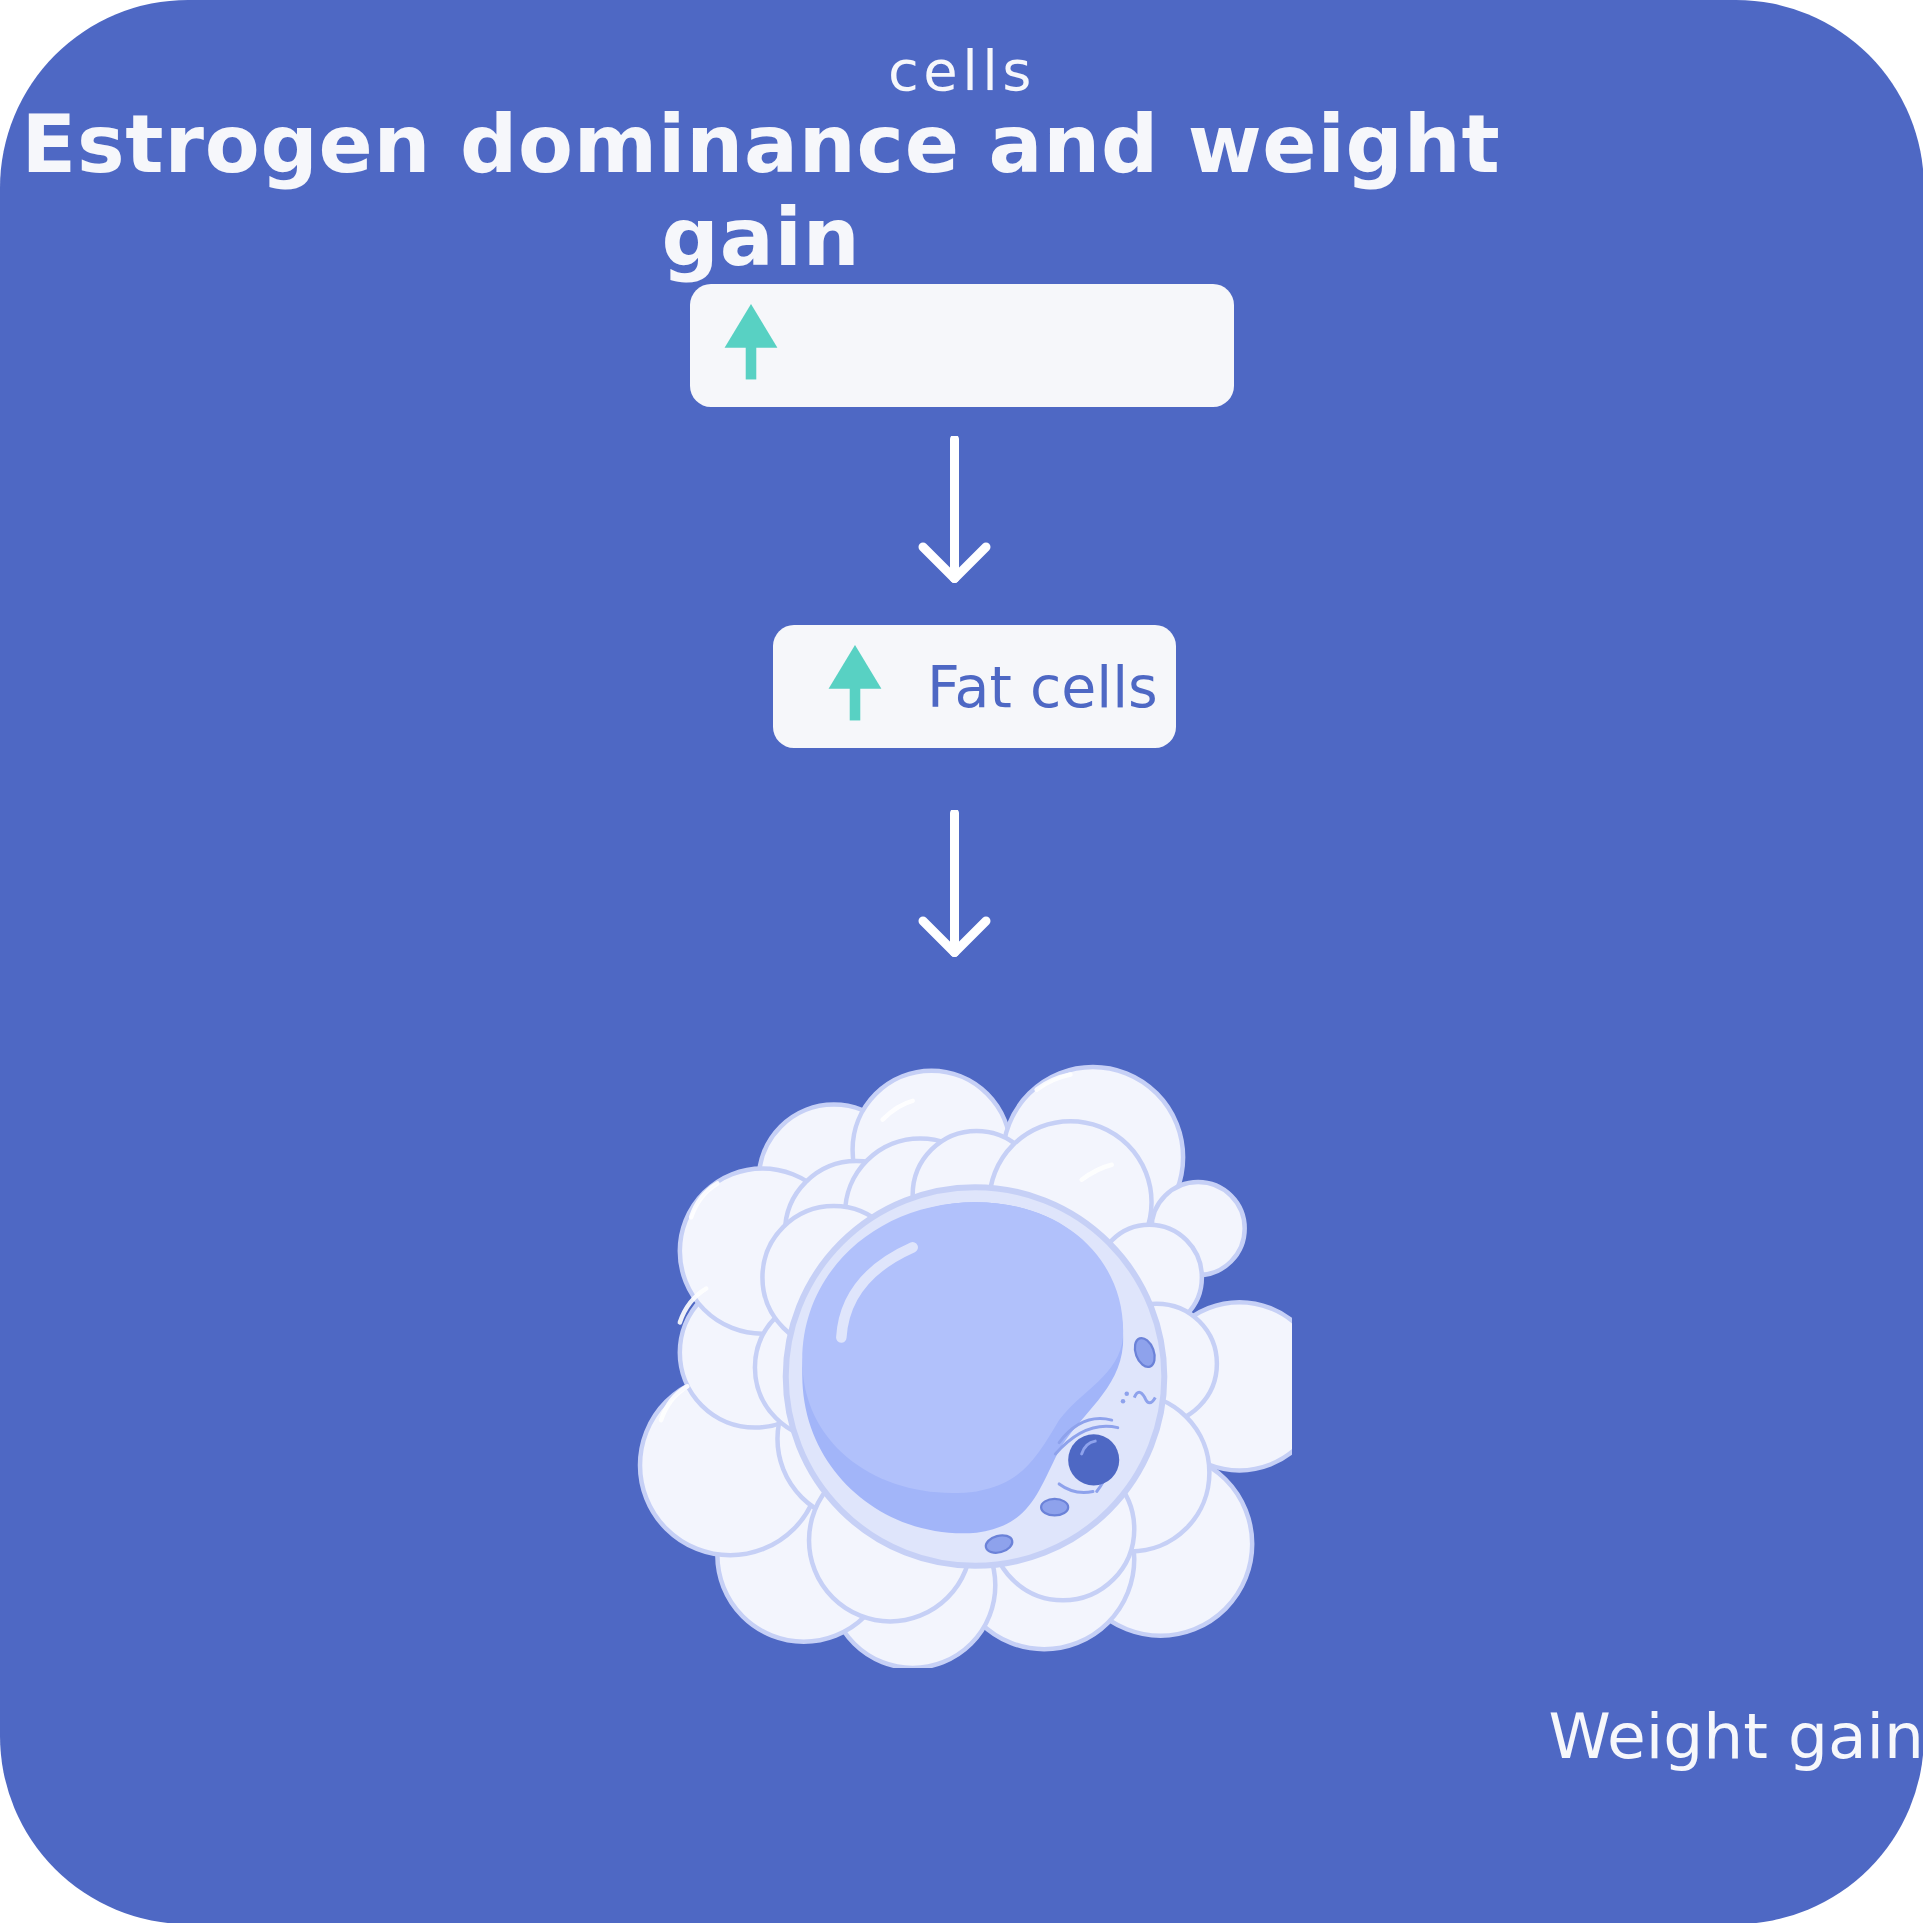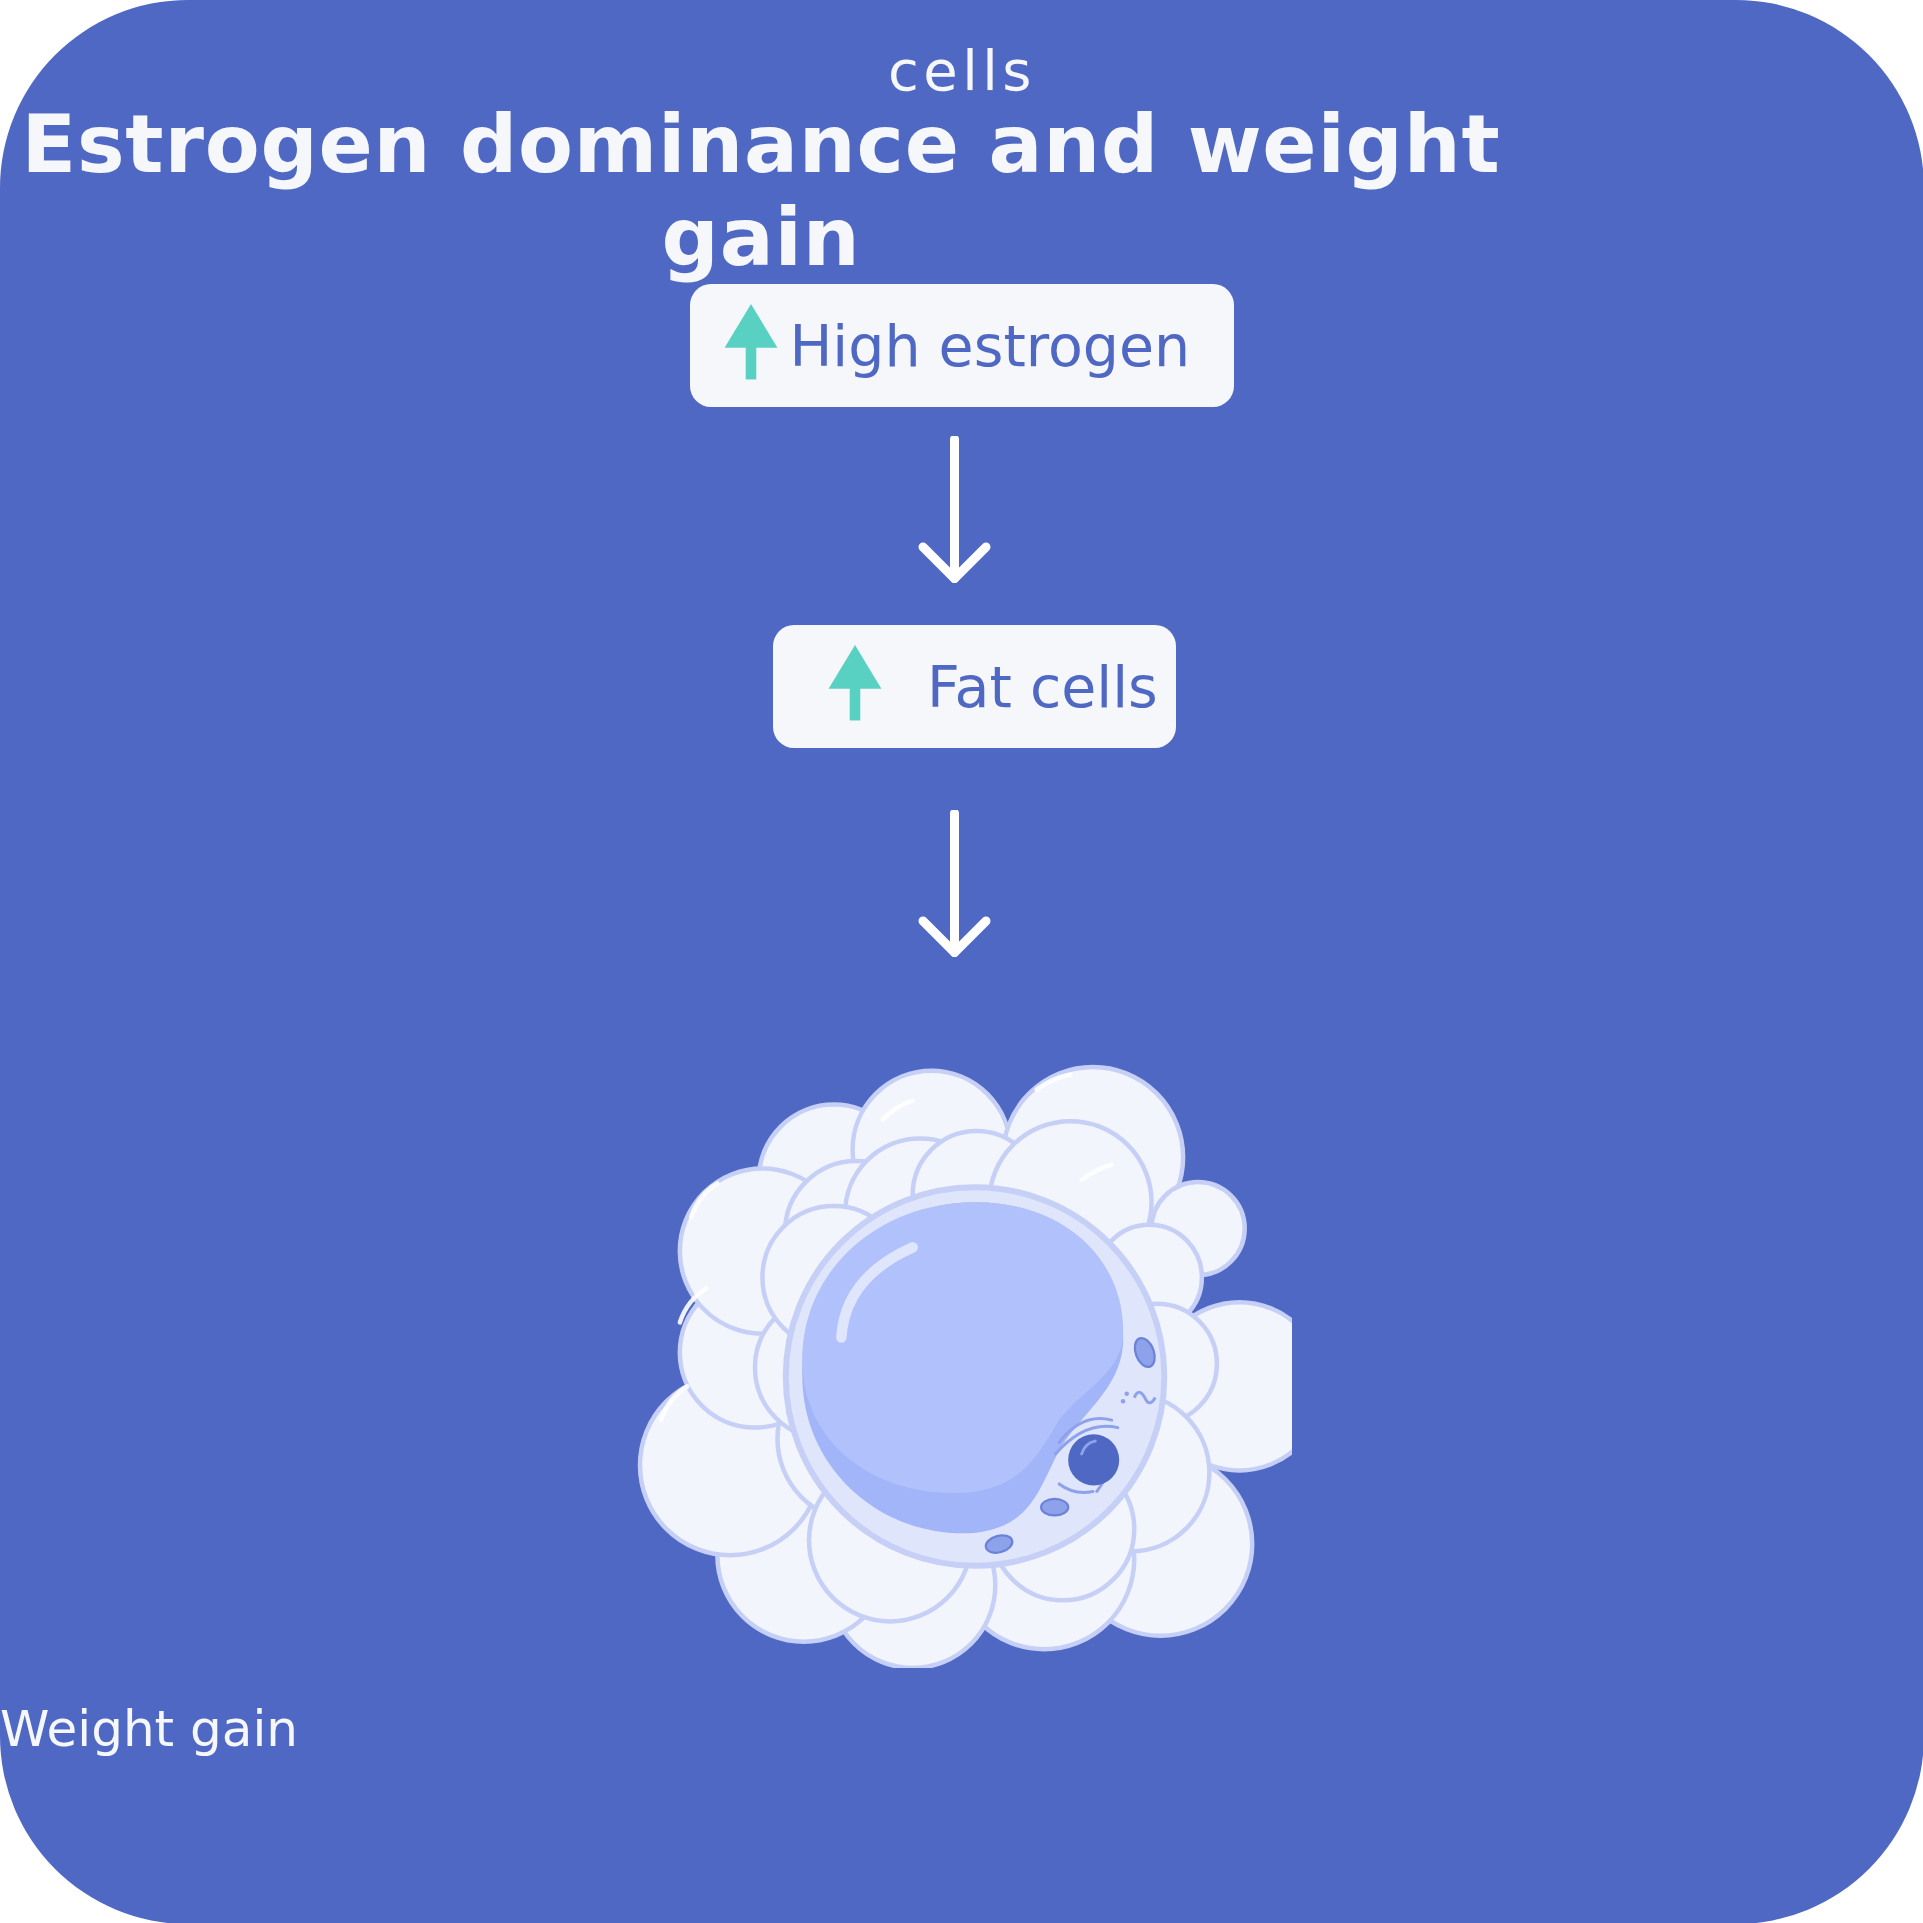--- a/index.html
+++ b/index.html
@@ -6,40 +6,39 @@
   body { width:1924px; height:1924px; position:relative; overflow:hidden; font-family:"Liberation Sans", sans-serif; }
   .card { position:absolute; left:0; top:0; width:1924px; height:1924px; background:#4e68c4; border-radius:188px; }
   .logo { position:absolute; left:0; width:1924px; top:38px; text-align:center; color:#f6f7fb; font-size:56px; letter-spacing:4.5px; font-family:"DejaVu Sans", sans-serif; }
   .title { position:absolute; left:0; width:1522px; top:98px; text-align:center; color:#f6f7fb; font-size:80px; font-weight:bold; font-family:"DejaVu Sans", sans-serif; letter-spacing:0.8px; }
   .box { position:absolute; background:#f6f7fa; border-radius:21px; display:flex; align-items:center; }
   .box1 { left:690px; top:284px; width:544px; height:123px; }
   .box2 { left:773px; top:625px; width:379px; height:123px;padding-left:24px; }
   .box-label { color:#4e68c4; font-size:57px; font-family:"DejaVu Sans", sans-serif; white-space:nowrap; }
   .up-arrow { flex:0 0 auto; }
   .down-arrow { position:absolute; }
-  .caption { position:absolute; left:0; width:1924px; top:1700px; text-align:left; color:#f6f7fb; font-size:50px; font-family:"DejaVu Sans", sans-serif; }
+  .caption { position:absolute; left:0; width:1924px; top:1700px; text-align:right; color:#f6f7fb; font-size:63px; font-family:"DejaVu Sans", sans-serif; }
   .illustration { position:absolute; left:631px; top:1052px; width:661px; height:616px; }
 </style>
 </head>
 <body>
 
 <div class="card">
 
   <div class="logo">
     <span>cells</span>
   </div>
 
   <div class="title">Estrogen dominance and weight gain</div>
 
   <div class="box box1">
     <svg class="up-arrow" width="68" height="83" viewBox="0 0 90 110" style="margin-left:27px;margin-right:4.5px;">
       <polygon points="45,0 80,58 10,58" fill="#58d1c3"></polygon>
       <rect x="38" y="56" width="14" height="44" fill="#58d1c3"></rect>
     </svg>
-    <span class="box-label">High estrogen</span>
   </div>
 
   <svg class="down-arrow" style="left:917px;top:436px;" width="75" height="150" viewBox="0 0 100 200">
     <line x1="50" y1="4" x2="50" y2="190" stroke="#ffffff" stroke-width="12" stroke-linecap="round"></line>
     <polyline points="8,148 50,190 92,148" fill="none" stroke="#ffffff" stroke-width="12" stroke-linecap="round" stroke-linejoin="round"></polyline>
   </svg>
 
   <div class="box box2">
     <svg class="up-arrow" width="68" height="83" viewBox="0 0 90 110" style="margin-left:24px;margin-right:38px;">
       <polygon points="45,0 80,58 10,58" fill="#58d1c3"></polygon>

